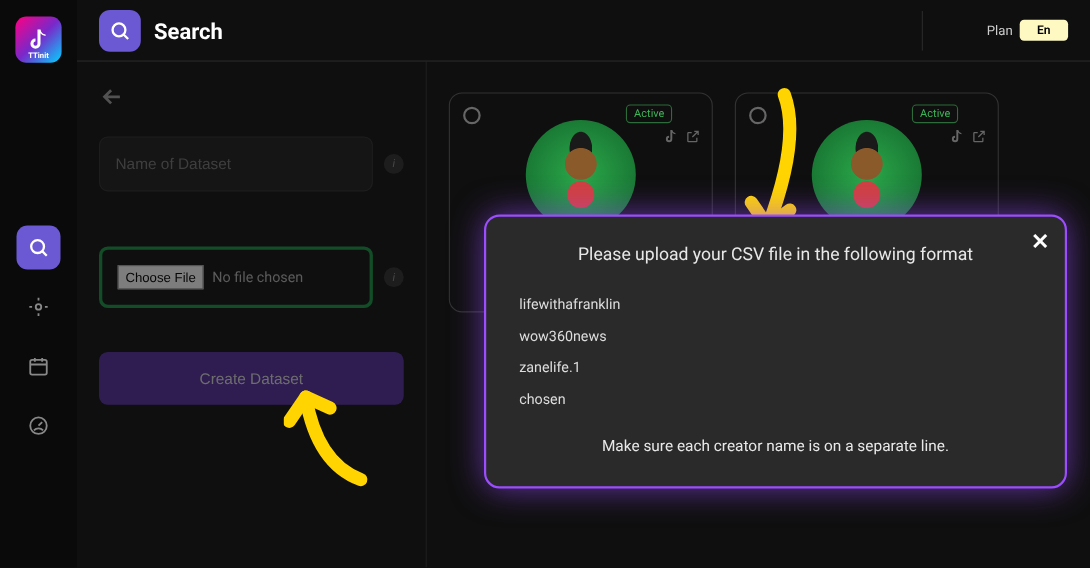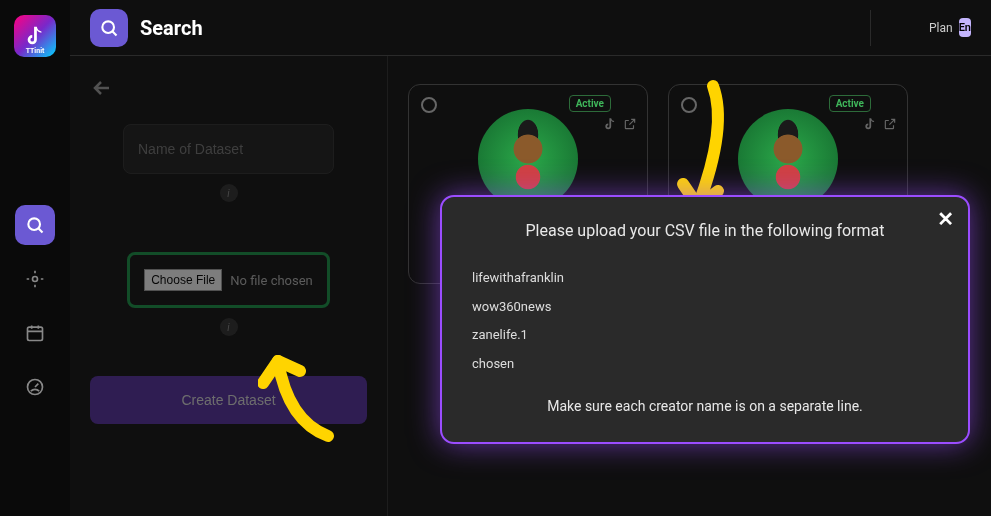--- a/index.html
+++ b/index.html
@@ -125,23 +125,23 @@
     .vdiv { width: 1px; height: 36px; background: #2a2a2a; }
     .plan-badge {
       display: flex;
       align-items: center;
       gap: 6px;
       font-size: 12px;
       color: #ccc;
       margin-left: 40px;
     }
     .plan-pill {
-      background: #c4b5fd;
+      background: #fef9c3;
       color: #000;
-      padding: 3px 0;
+      padding: 3px 16px;
       border-radius: 4px;
       font-weight: 600;
       font-size: 11px;
     }
     .content {
       flex: 1;
       display: flex;
     }
     .left-panel {
       width: 318px;
@@ -153,21 +153,20 @@
       opacity: 0.55;
     }
     .back-arrow {
       color: #888;
       cursor: pointer;
     }
     .form-row {
       display: flex;
       align-items: center;
       gap: 10px;
-      flex-direction: column;
     }
     .input-box {
       flex: 1;
       background: #1a1a1a;
       border: 1px solid #2a2a2a;
       border-radius: 8px;
       padding: 16px 14px;
       color: #888;
       font-size: 14px;
     }
@@ -240,21 +239,20 @@
     }
     .card-badge {
       position: absolute;
       top: 10px;
       right: 36px;
       border: 1px solid #2d6b3a;
       color: #3fb55a;
       font-size: 10px;
       padding: 2px 6px;
       border-radius: 4px;
-      font-weight: bold;
     }
     .card-icons {
       position: absolute;
       top: 32px;
       right: 10px;
       display: flex;
       gap: 6px;
       color: #666;
     }
     .card-icons svg { width: 14px; height: 14px; }

